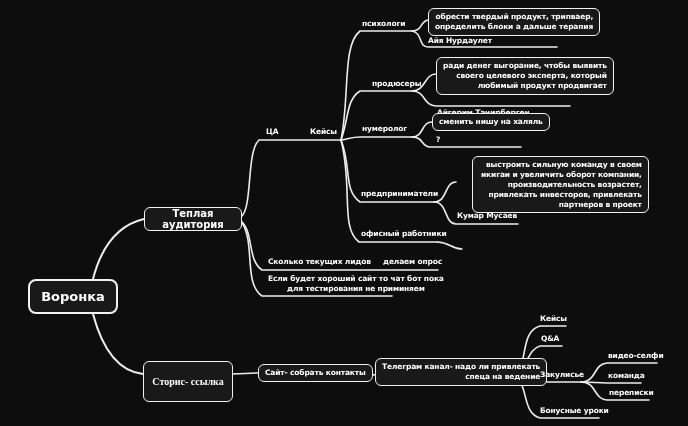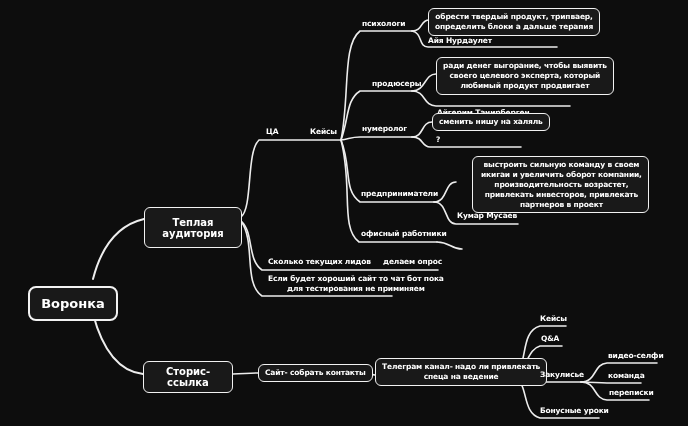--- a/index.html
+++ b/index.html
@@ -8,21 +8,21 @@
     font-family:"DejaVu Sans","Liberation Sans",sans-serif;
     color:#ffffff;overflow:hidden;
   }
   svg.links{position:absolute;left:0;top:0;width:688px;height:426px;}
   svg.links path{fill:none;stroke:#ededed;stroke-width:1.6;stroke-linecap:round;}
   svg.links path.thick{stroke-width:2;}
   .node-box{
     position:absolute;box-sizing:border-box;background:#191919;
     border:1.5px solid #f2f2f2;border-radius:6px;
     display:flex;align-items:center;justify-content:center;
-    font-weight:bold;text-align:center;
+    font-weight:bold;text-align:right;
   }
   .root-box{border-width:2px;border-radius:8px;font-size:13px;justify-content:center;text-align:center;}
   .big-box{font-size:10px;justify-content:center;text-align:center;}
   .small-box{font-size:7.5px;line-height:1.32;letter-spacing:-0.15px;padding:3px 6px;white-space:pre-line;}
   .nowrap{white-space:nowrap;}
   .lbl{
     position:absolute;font-size:7.5px;font-weight:bold;letter-spacing:-0.15px;
     white-space:nowrap;line-height:1.3;
   }
   .lbl.multi{white-space:pre-line;text-align:center;}
@@ -67,23 +67,23 @@
     <path d="M 512,373 C 530,370 518,332 540,326 L 566,326"></path>
     <path d="M 512,374 C 528,372 526,350 540,346 L 562,346"></path>
     <path d="M 512,376 C 524,378 528,382 540,382 L 581,382"></path>
     <path d="M 512,377 C 530,380 520,412 540,418 L 599,418"></path>
 
     <path d="M 581,382 C 597,382 593,364 607,363 L 657,363"></path>
     <path d="M 581,382 C 593,382 597,383 607,383 L 641,383"></path>
     <path d="M 581,382 C 597,382 593,399 607,400 L 649,400"></path>
   </svg>
 
-  <div class="node-box root-box" style="left:28px;top:279px;width:90px;height:35px;margin-top:7px;">Воронка</div>
+  <div class="node-box root-box" style="left:28px;top:279px;width:90px;height:35px;">Воронка</div>
 
-  <div class="node-box big-box" style="left:144px;top:207px;width:98px;height:41px;">Теплая аудитория</div>
+  <div class="node-box big-box" style="left:144px;top:207px;width:98px;height:24px;">Теплая аудитория</div>
 
   <div class="lbl" style="left:266px;top:127px;">ЦА</div>
   <div class="lbl" style="left:310px;top:127px;">Кейсы</div>
 
   <div class="lbl" style="left:362px;top:19px;">психологи</div>
   <div class="node-box small-box" style="left:428px;top:8px;">обрести твердый продукт, трипваер,
 определить блоки а дальше терапия</div>
   <div class="lbl" style="left:428px;top:36px;">Айя Нурдаулет</div>
 
   <div class="lbl" style="left:372px;top:79px;">продюсеры</div>
@@ -105,21 +105,21 @@
   <div class="lbl" style="left:457px;top:211px;">Кумар Мусаев</div>
 
   <div class="lbl" style="left:361px;top:229px;">офисный работники</div>
 
   <div class="lbl" style="left:268px;top:257px;">Сколько текущих лидов</div>
   <div class="lbl" style="left:383px;top:257px;">делаем опрос</div>
 
   <div class="lbl multi" style="left:268px;top:274px;">Если будет хороший сайт то чат бот пока
 для тестирования не приминяем</div>
 
-  <div class="node-box big-box" style="left:143px;top:361px;width:90px;height:32px;">Сторис- ссылка</div>
+  <div class="node-box big-box" style="left:143px;top:361px;width:90px;height:41px;font-family:Liberation Serif, serif;">Сторис- ссылка</div>
   <div class="node-box small-box" style="left:375px;top:358px;">Телеграм канал- надо ли привлекать
 спеца на ведение</div>
   <div class="node-box small-box nowrap" style="left:258px;top:364px;">Сайт- собрать контакты</div>
 
   <div class="lbl" style="left:540px;top:314px;">Кейсы</div>
   <div class="lbl" style="left:541px;top:334px;">Q&amp;A</div>
   <div class="lbl" style="left:540px;top:370px;">Закулисье</div>
   <div class="lbl" style="left:608px;top:351px;">видео-селфи</div>
   <div class="lbl" style="left:608px;top:371px;">команда</div>
   <div class="lbl" style="left:609px;top:388px;">переписки</div>

